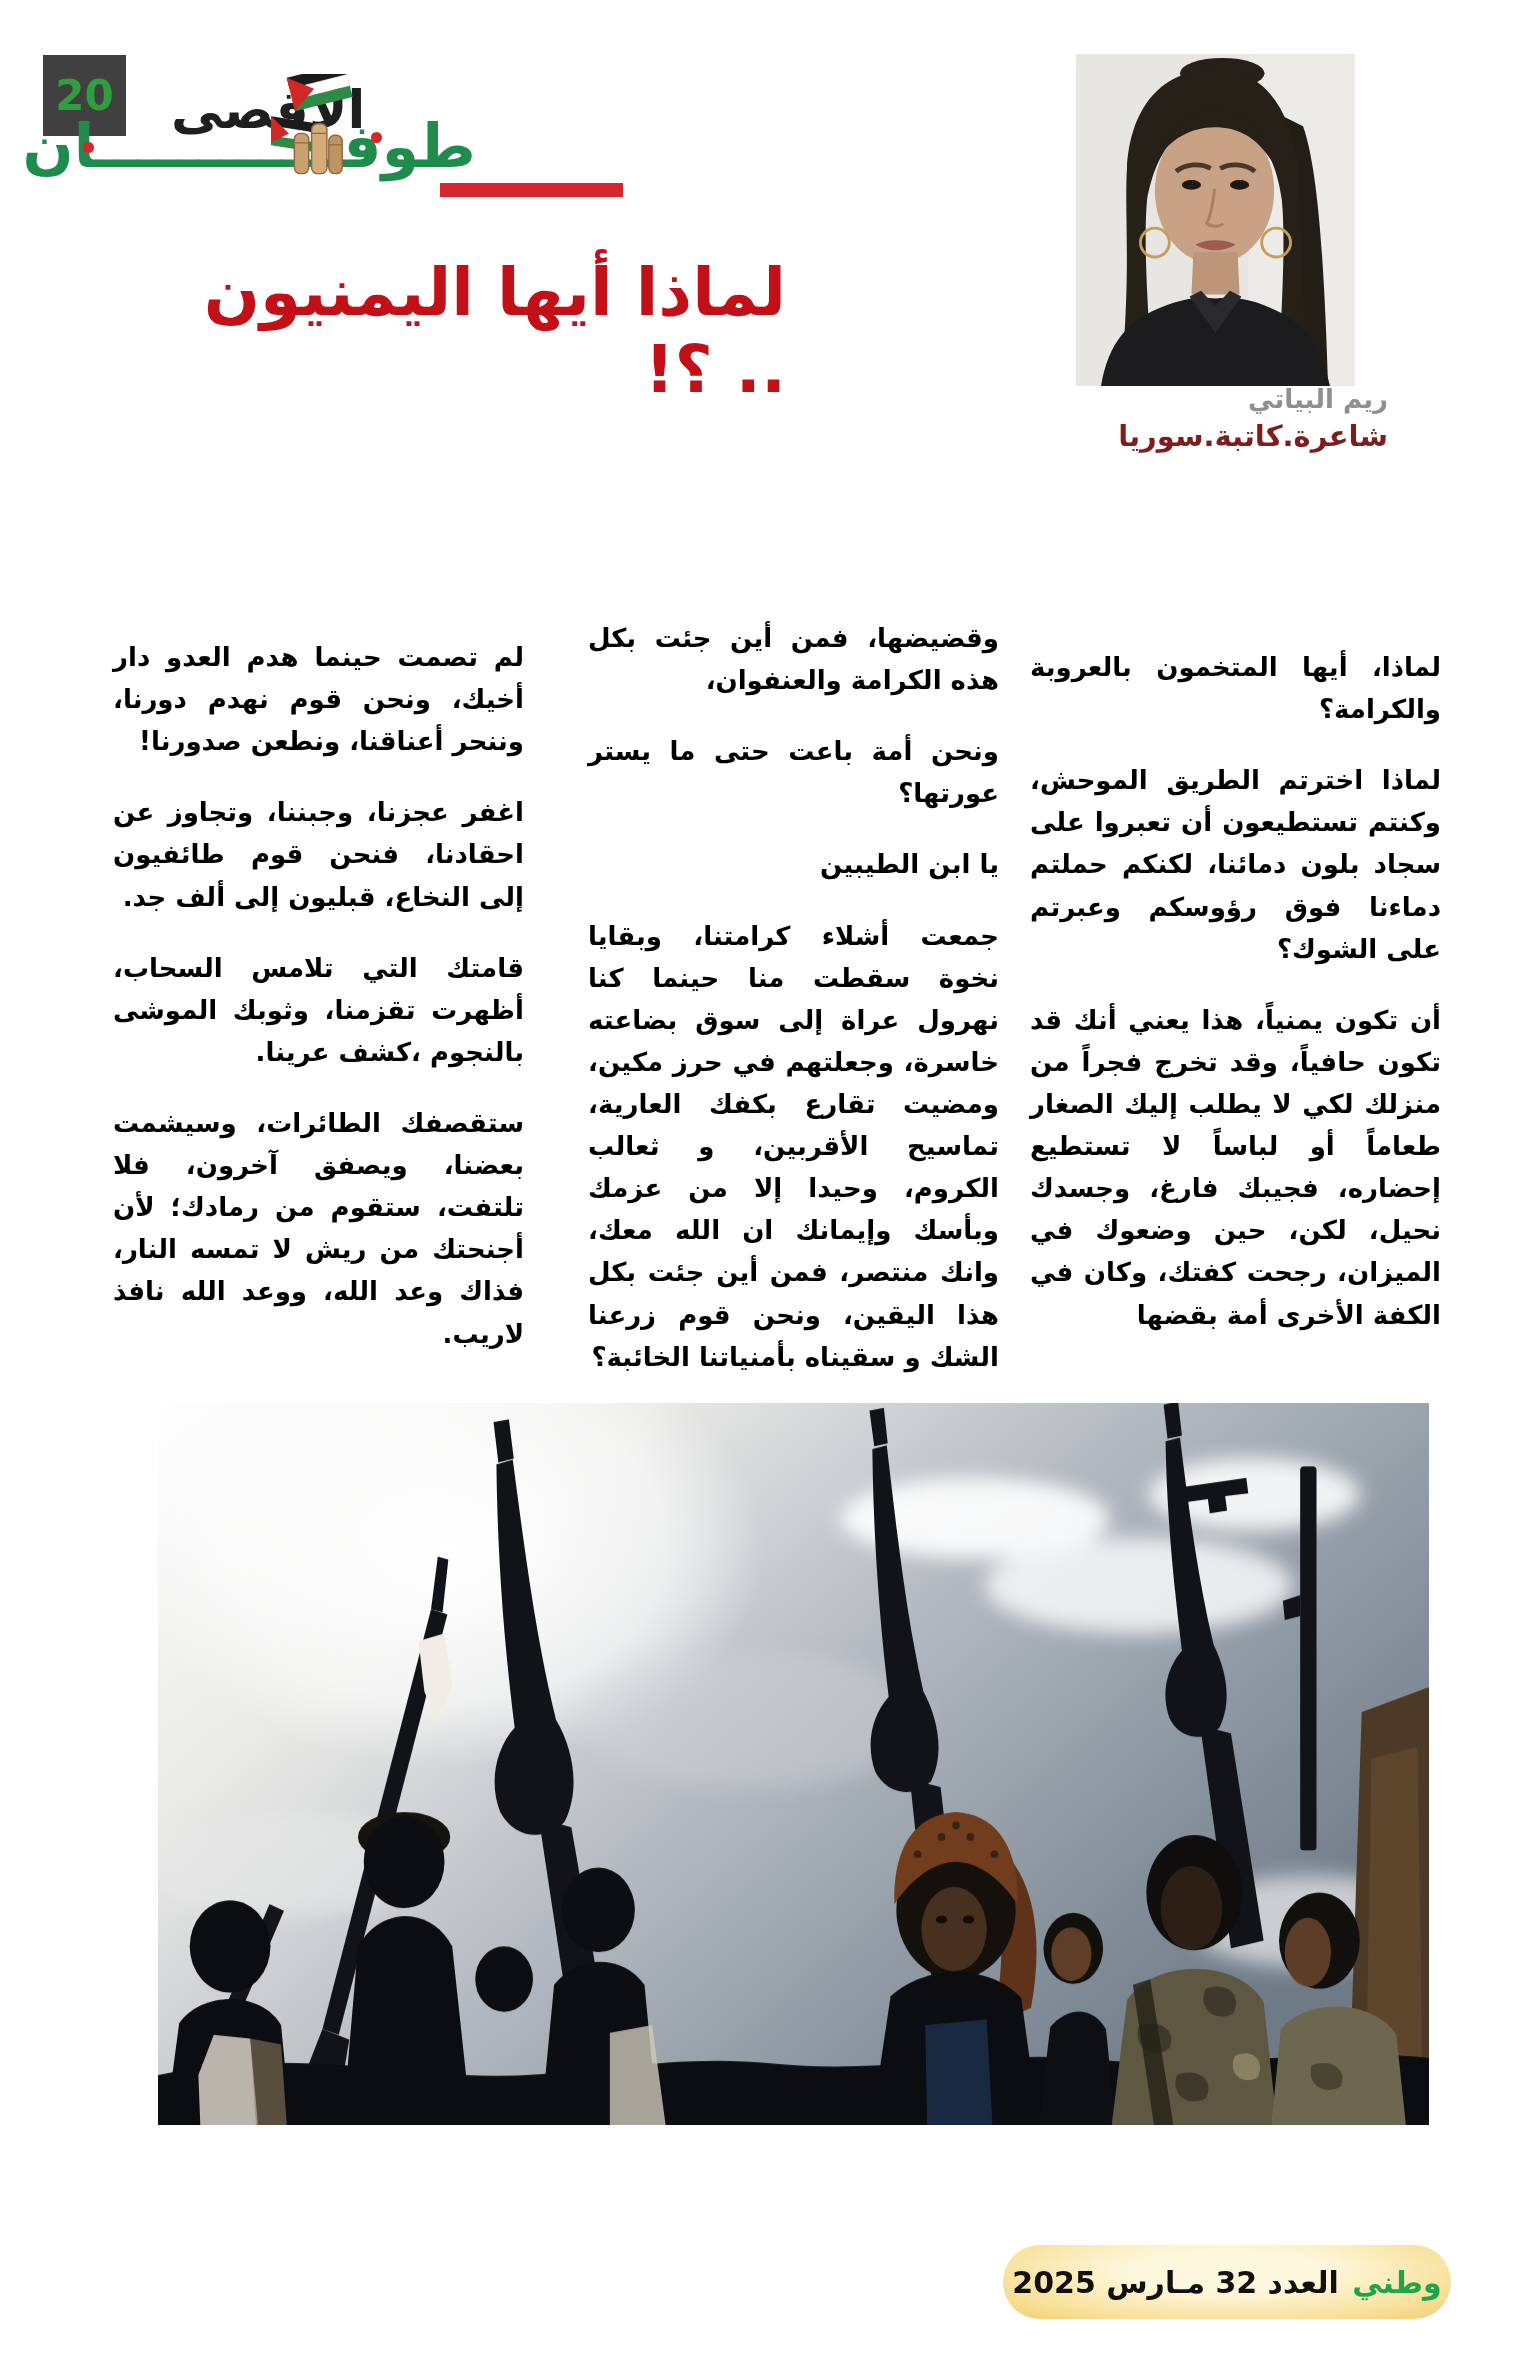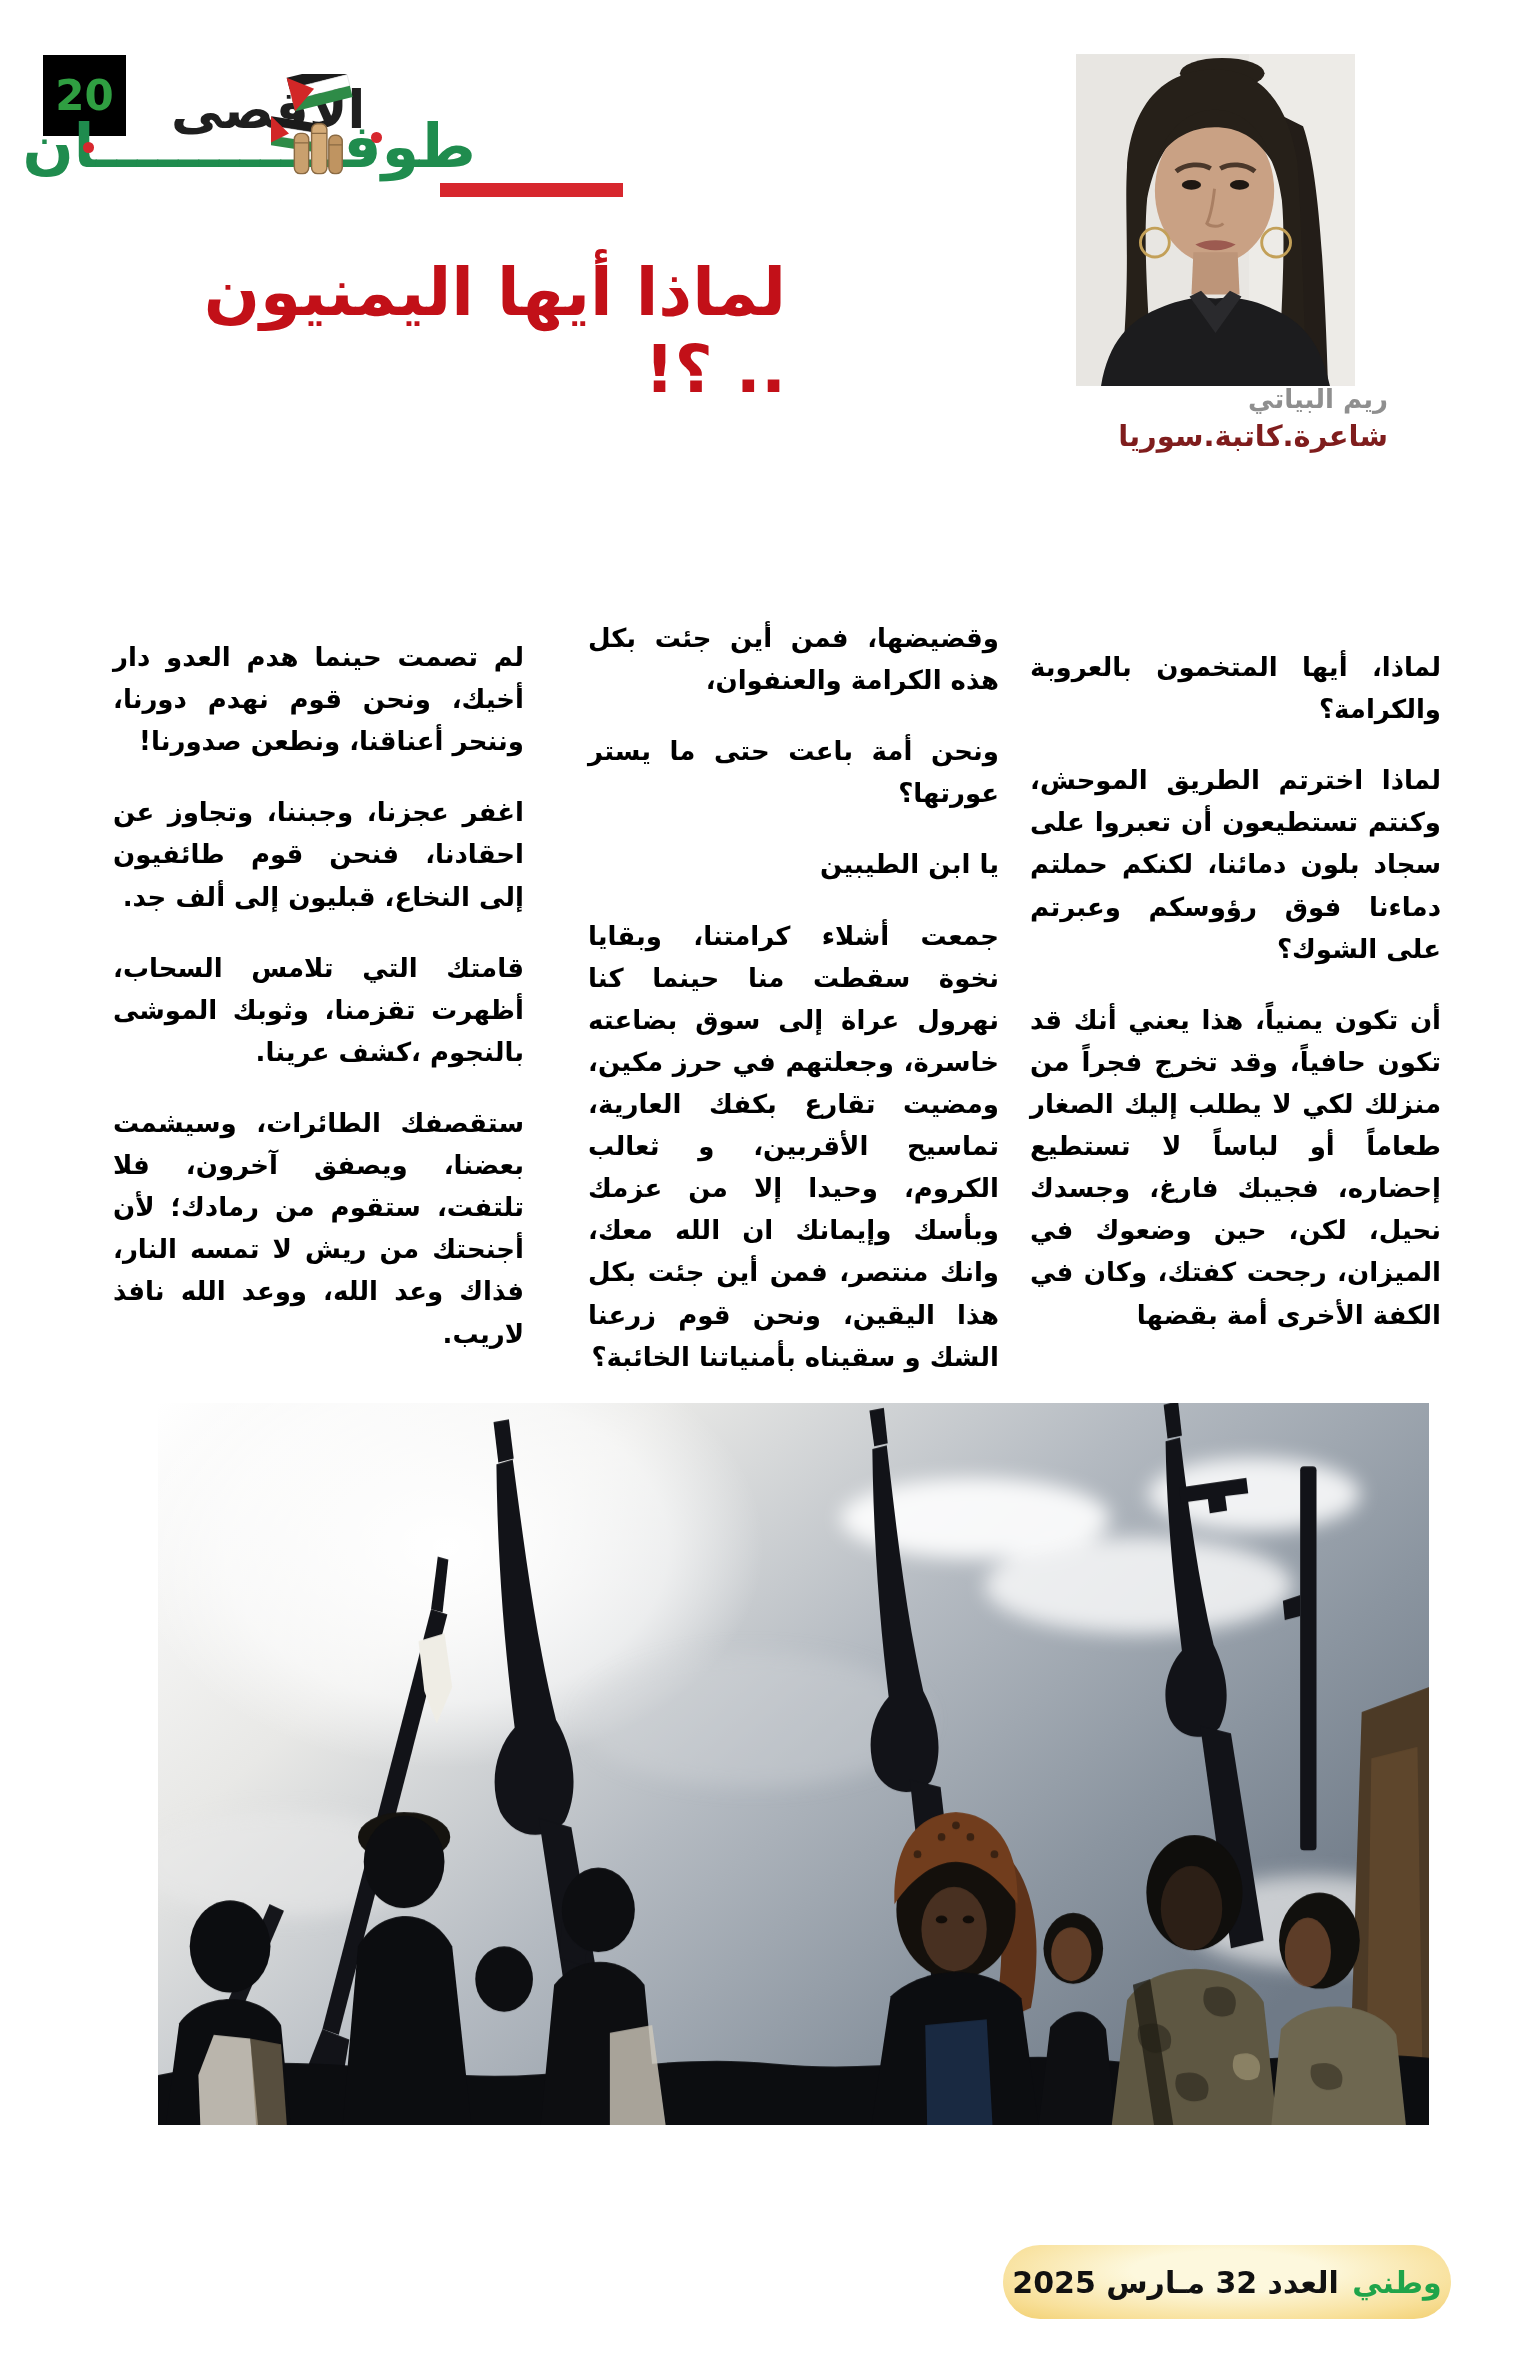--- a/index.html
+++ b/index.html
@@ -1,19 +1,19 @@
 <!DOCTYPE html>
 <html lang="ar"><head>
 <meta charset="utf-8">
 <style>
   html,body{margin:0;padding:0;background:#fff;}
   .page{position:relative;width:1537px;height:2374px;background:#ffffff;overflow:hidden;
         font-family:"DejaVu Sans", sans-serif;}
   
-  .badge{position:absolute;left:43px;top:55px;width:83px;height:81px;background:#000000;
+  .badge{position:absolute;left:43px;top:55px;width:83px;height:81px;background:#404040;
          display:flex;align-items:center;justify-content:center;}
   .badge span{color:#2f9e41;font-size:42px;font-weight:bold;}
   
   .masthead{position:absolute;left:48px;top:82px;width:596px;height:130px;}
   .mast-green{position:absolute;left:4.8px;top:29px;width:423px;font-size:60px;font-weight:bold;
               color:#1f8c4e;direction:rtl;white-space:nowrap;z-index:1;}
   .mast-black{position:absolute;left:123px;top:-1.9px;font-size:52px;font-weight:bold;
               color:#1f1f1f;direction:rtl;z-index:2;}
   .mast-art{position:absolute;left:223px;top:-7.7px;width:85px;height:113px;z-index:3;}
   .mast-redbar{position:absolute;left:392px;top:101px;width:183px;height:14.4px;background:#d7272e;}

